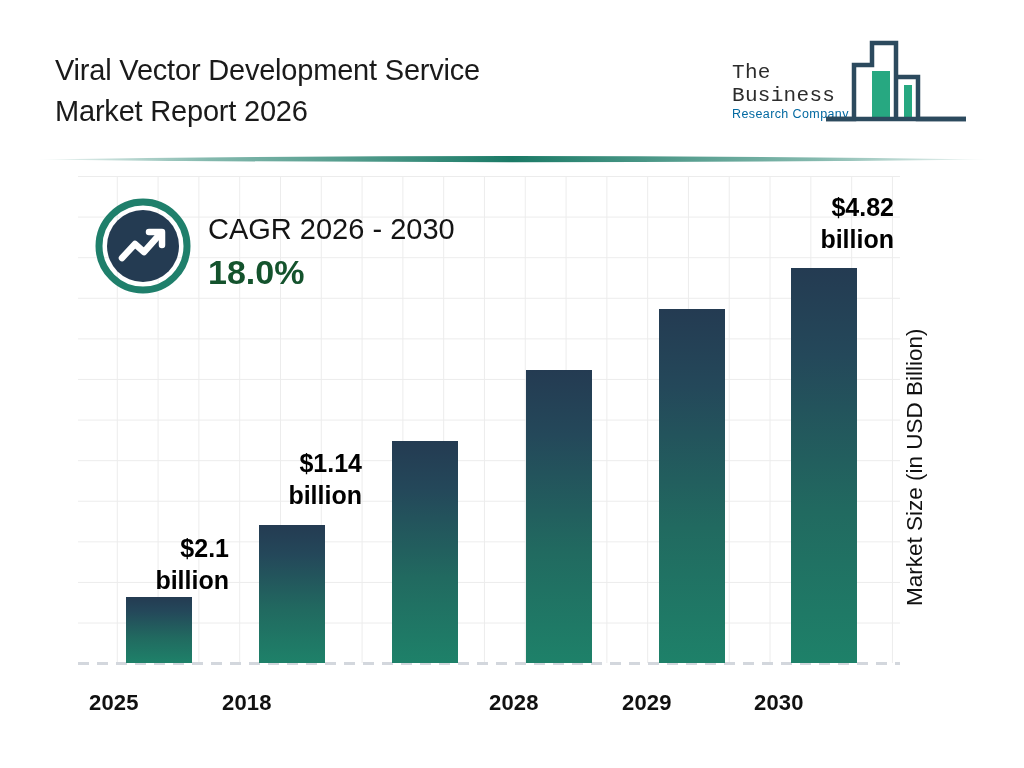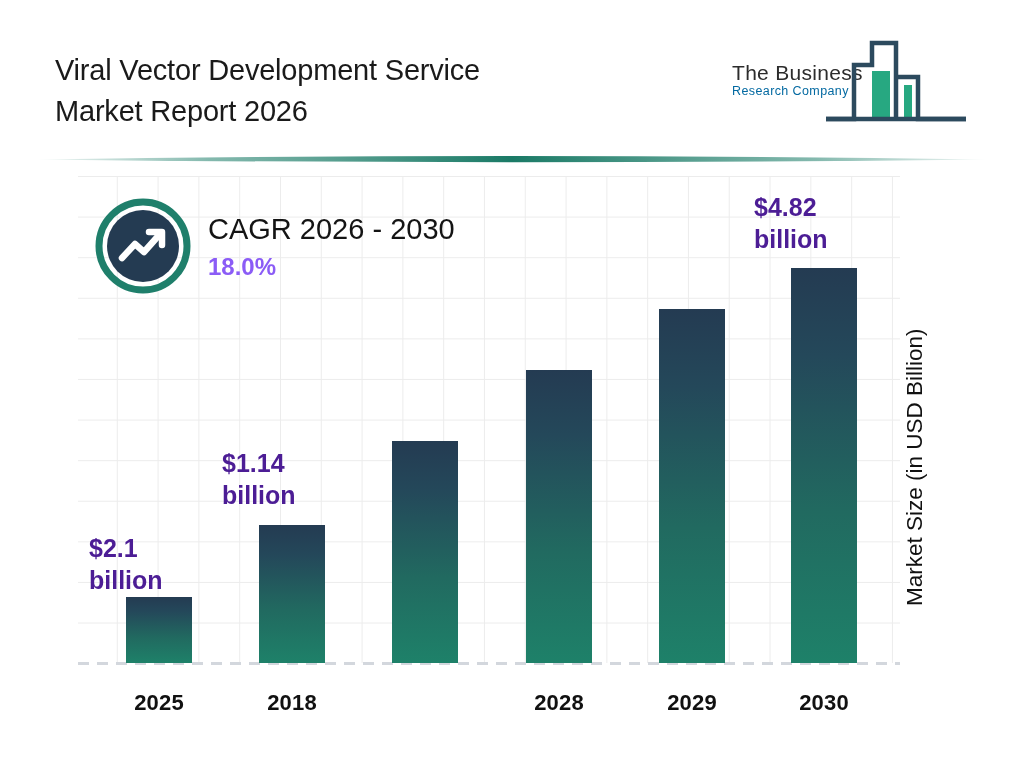--- a/index.html
+++ b/index.html
@@ -55,20 +55,21 @@
     text-align: left;
   }
 
   #logo-text .line1 {
     font-size: 21px;
     font-weight: 400;
     color: #2c2c2c;
     letter-spacing: 0.3px;
     line-height: 23px;
     display: block;
+    font-family: Liberation Mono, monospace;
   }
 
   #logo-text .line2 {
     font-size: 12.5px;
     font-weight: 400;
     color: #0369a1;
     letter-spacing: 0.4px;
     line-height: 15px;
     display: block;
   }
@@ -129,33 +130,32 @@
   .bar {
     position: absolute;
     bottom: 105px;
     width: 66px;
     background: linear-gradient(to bottom, #243b52 0%, #24485a 22%, #216a60 62%, #1e8169 100%);
   }
 
   .bar-value {
     position: absolute;
     width: 140px;
-    text-align: left;
+    text-align: right;
     font-size: 25px;
     font-weight: 700;
-    color: #4c1d95;
+    color: #000000;
     line-height: 32px;
     white-space: pre-line;
   }
 
   .bar-cat {
     position: absolute;
     bottom: 52px;
     width: 140px;
-    text-align: center;
     font-size: 22px;
     font-weight: 700;
     color: #111111;
     letter-spacing: 0.2px;
   }
 
   
   #y-axis-title {
     position: absolute;
     left: 902px;
@@ -193,23 +193,23 @@
     font-size: 29px;
     font-weight: 400;
     color: #141414;
     white-space: nowrap;
   }
 
   #cagr-value {
     position: absolute;
     left: 113px;
     top: 55px;
-    font-size: 24px;
+    font-size: 34px;
     font-weight: 700;
-    color: #8b5cf6;
+    color: #14532d;
     white-space: nowrap;
   }
 </style>
 </head>
 <body>
 
 <div id="header">
 
   <div id="page-title">Viral Vector Development Service
 Market Report 2026</div>

